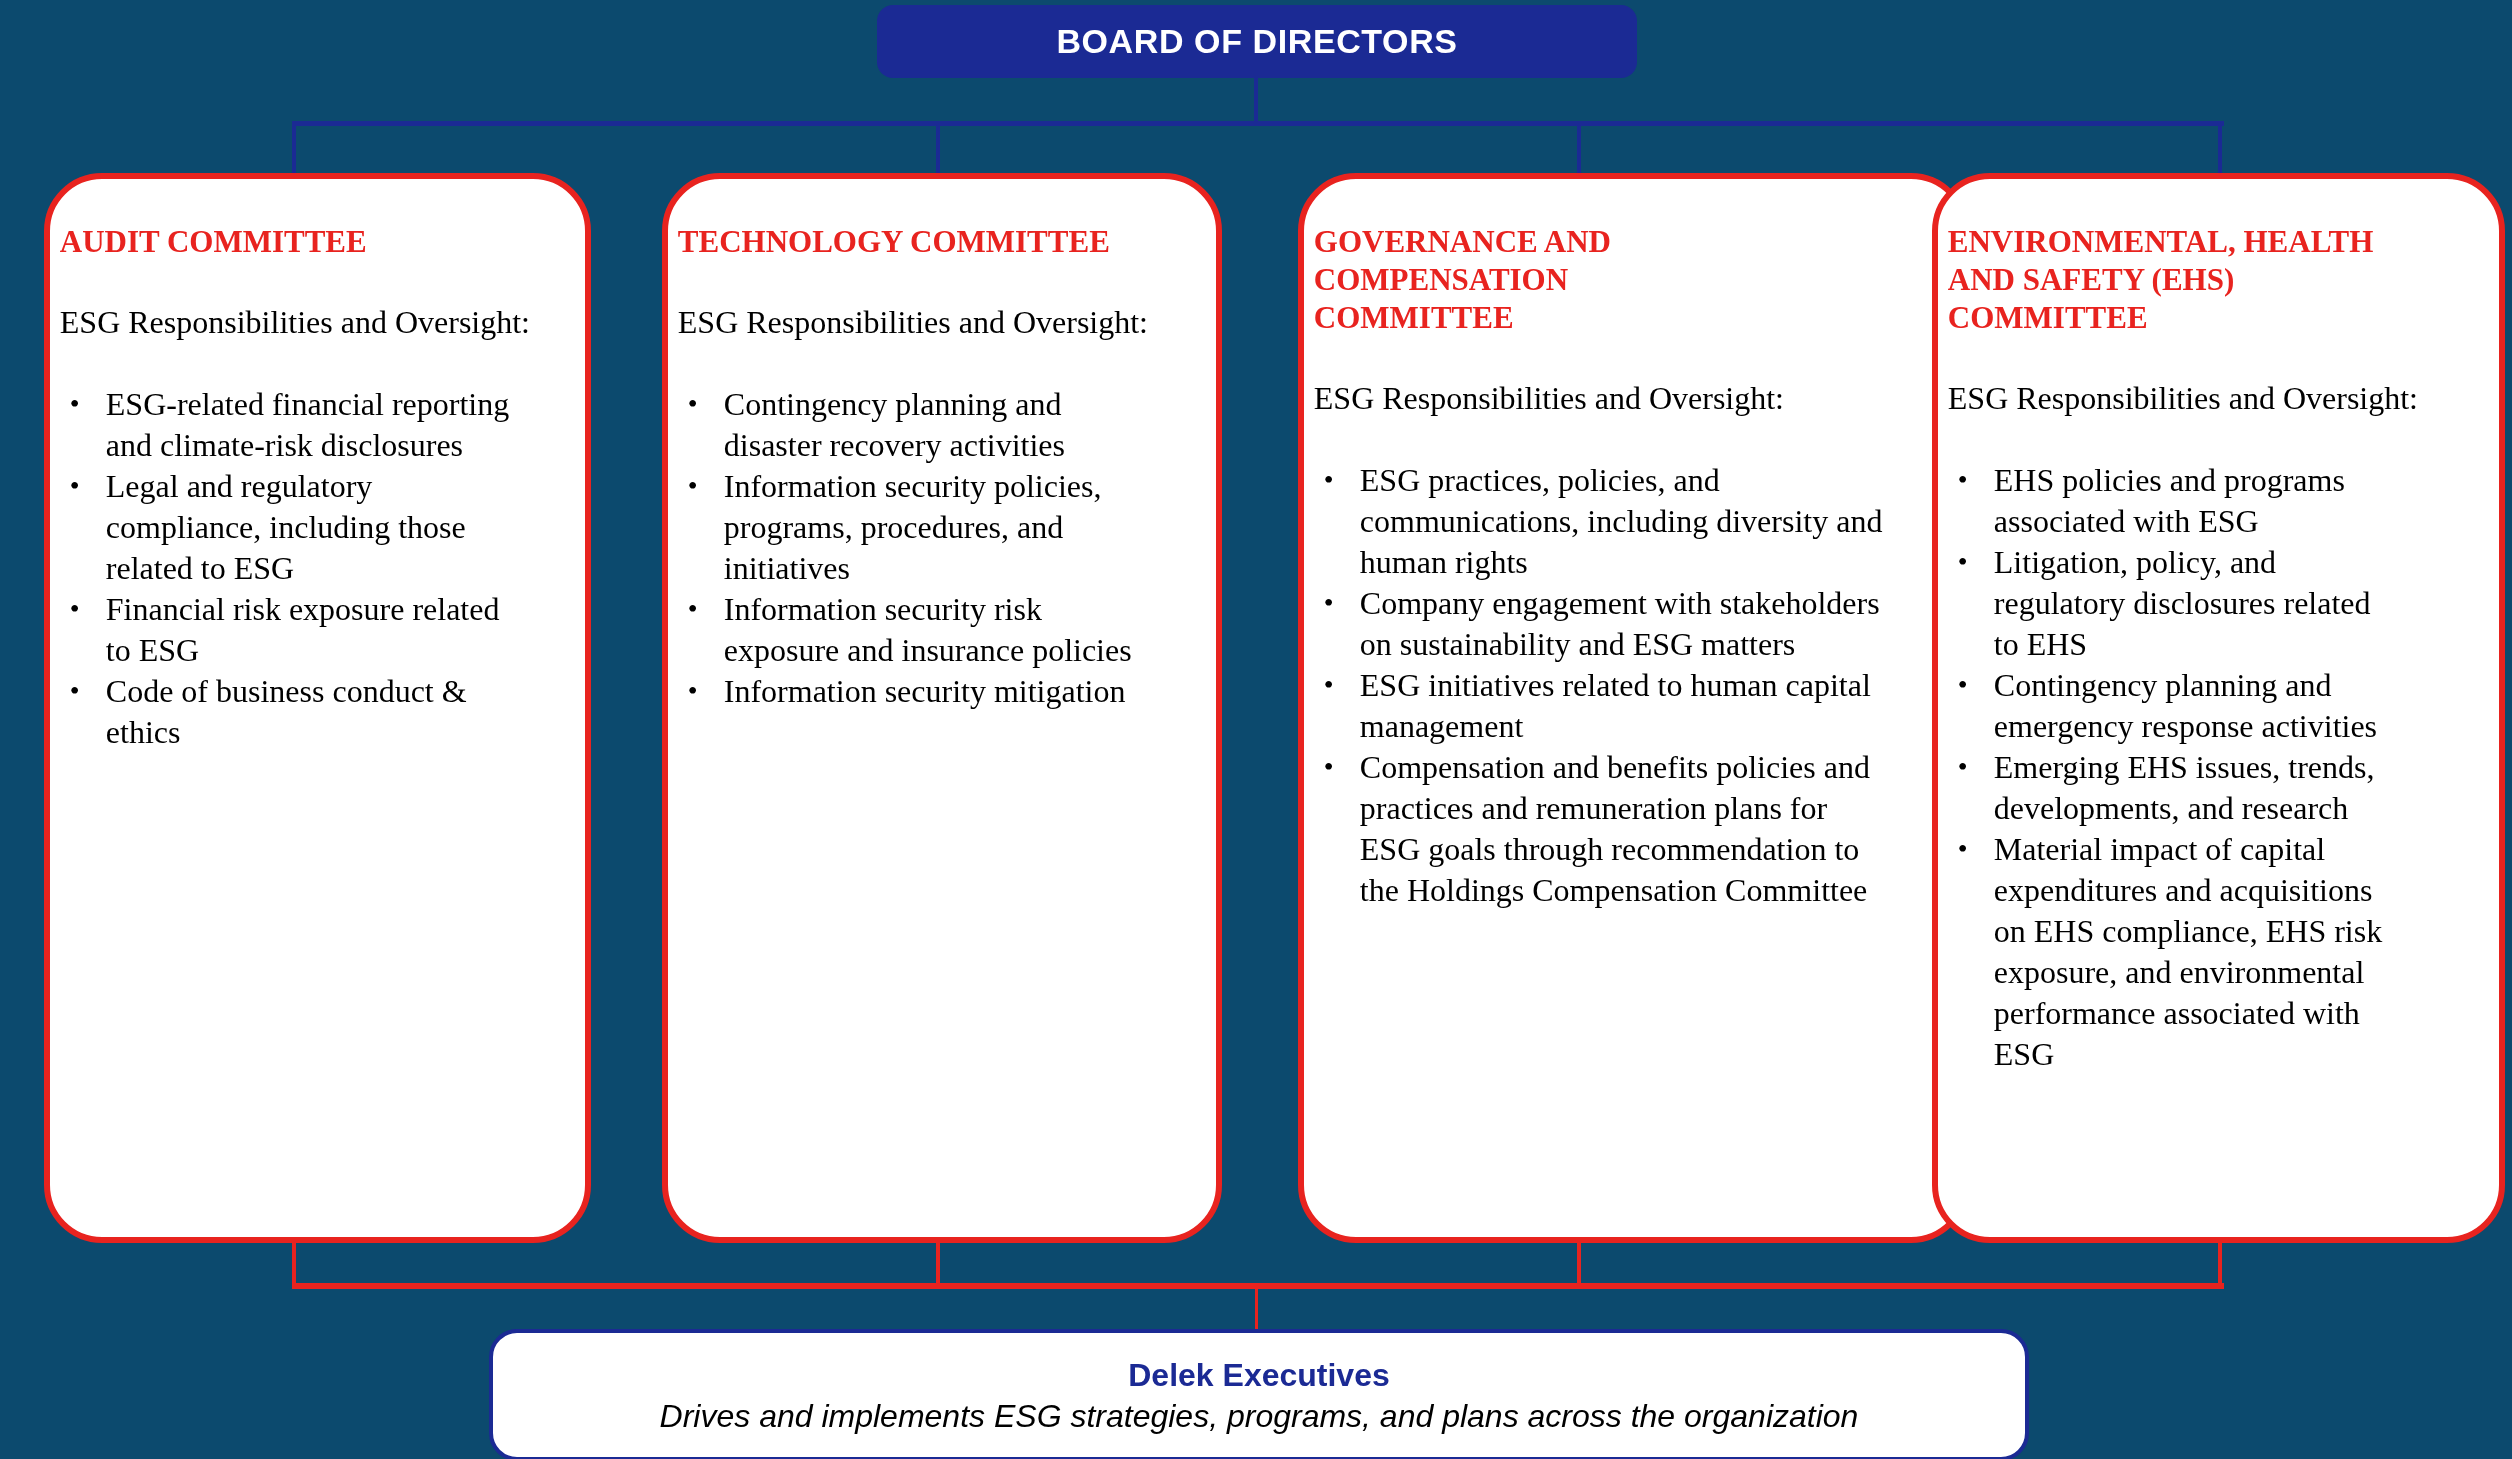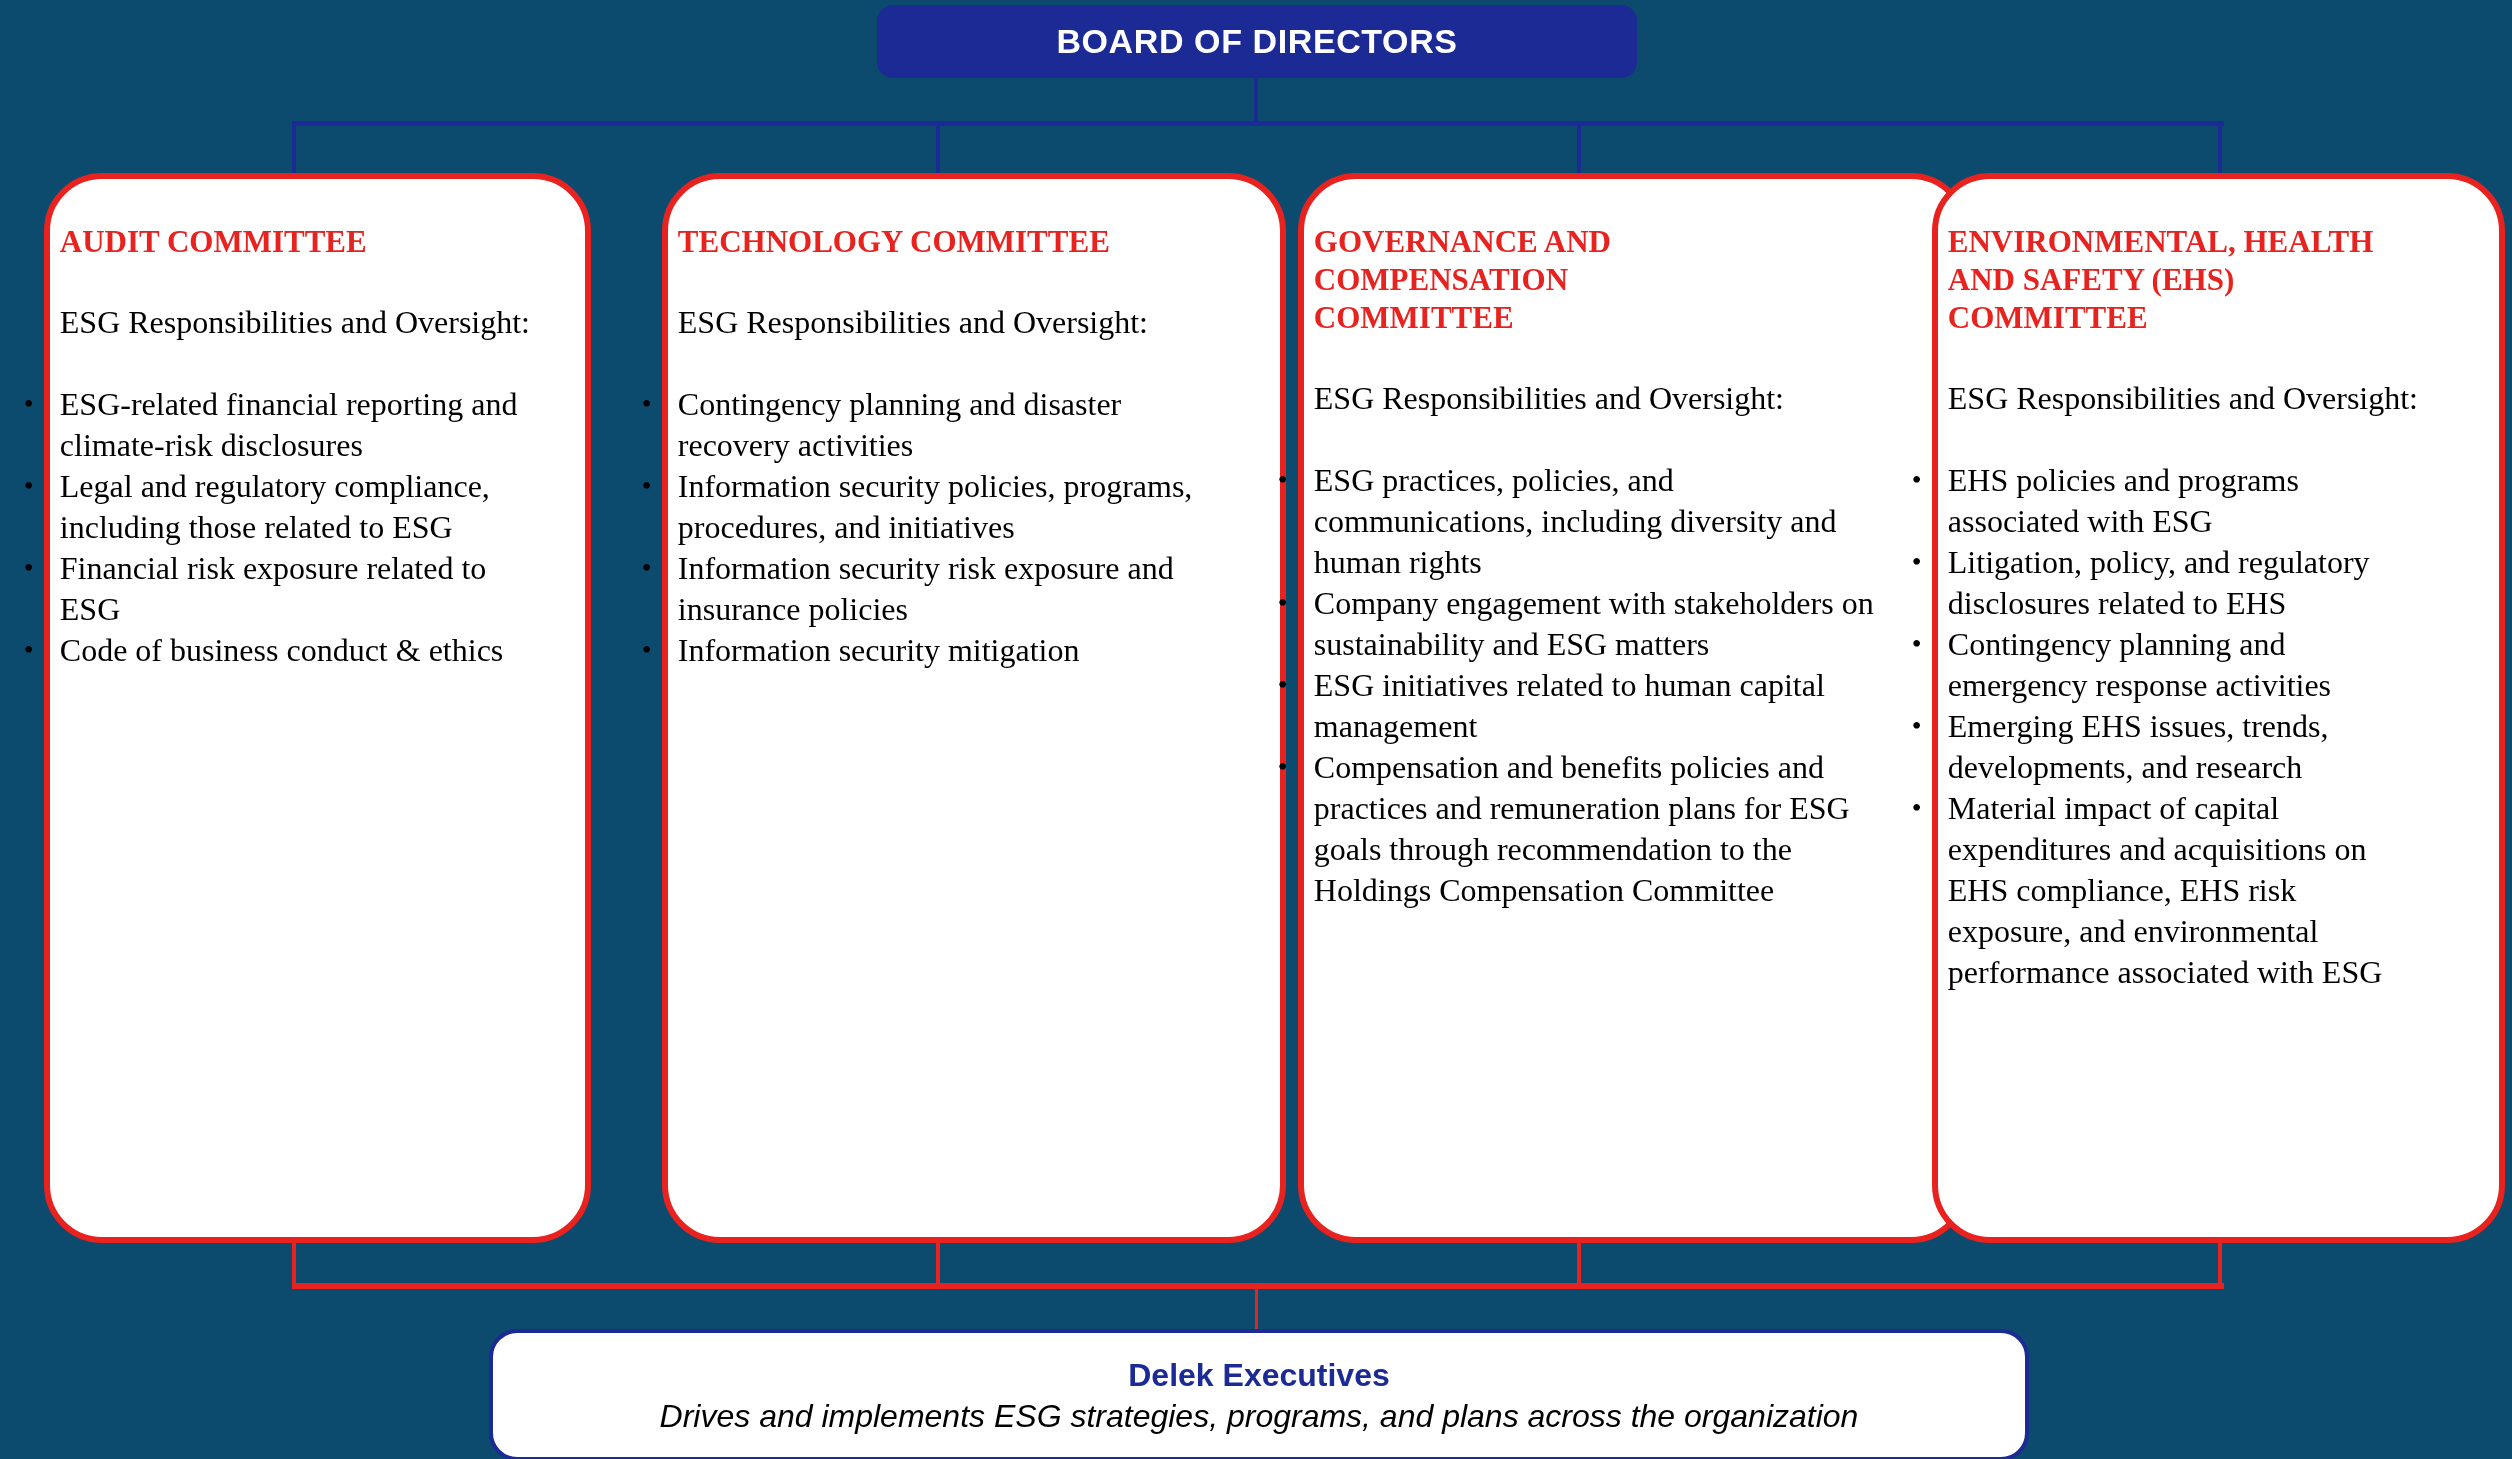--- a/index.html
+++ b/index.html
@@ -60,21 +60,21 @@
     top: 173px;
     height: 1070px;
     box-sizing: border-box;
     background: #ffffff;
     border: 6.8px solid #E8231F;
     border-radius: 58px;
     padding: 44px 43px 24.6px 9.8px;
     font-family: Liberation Serif, serif;
   }
   .c-audit      { left: 44px;   width: 547px; }
-  .c-technology { left: 662px; width: 624px; }
+  .c-technology { left: 662px; width: 560px; }
   .c-governance { left: 1298px; width: 671px; }
   .c-ehs        { left: 1932px; width: 573px; }
 
   .committee-title {
     color: #E8231F;
     font-size: 31px;
     font-weight: bold;
     line-height: 38px;
     margin: 0 0 41px 0;
     max-width: 437px;
@@ -91,20 +91,21 @@
     font-size: 32px;
     line-height: 41px;
   }
   .c-audit      ul { padding-right: 12.3px; }
   .c-technology ul { padding-right: 18.5px; }
   .c-governance ul { padding-right: 34px; }
   .c-ehs        ul { padding-right: 55px; }
 
   .committee li {
     position: relative;
+    margin-left: 46px;
   }
   .committee li::before {
     content: "\2022";
     position: absolute;
     left: -36px;
     top: -1.2px;
     font-size: 28px;
   }
 
   

